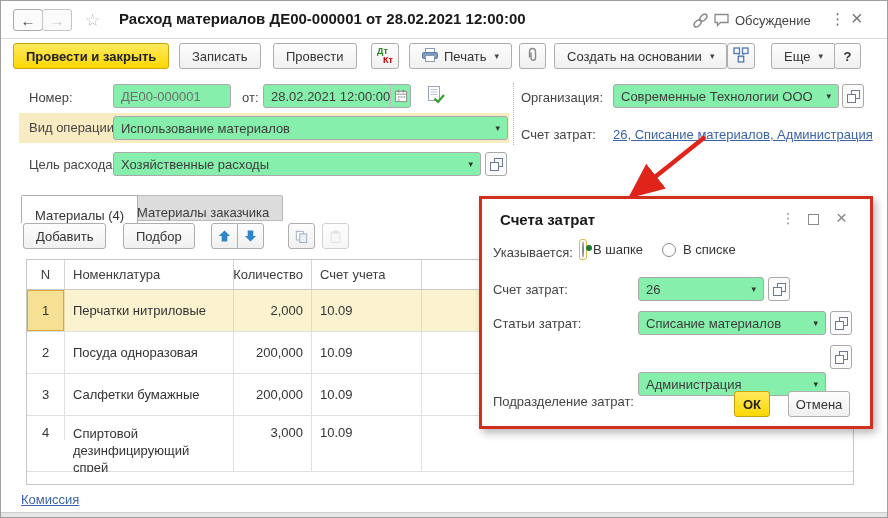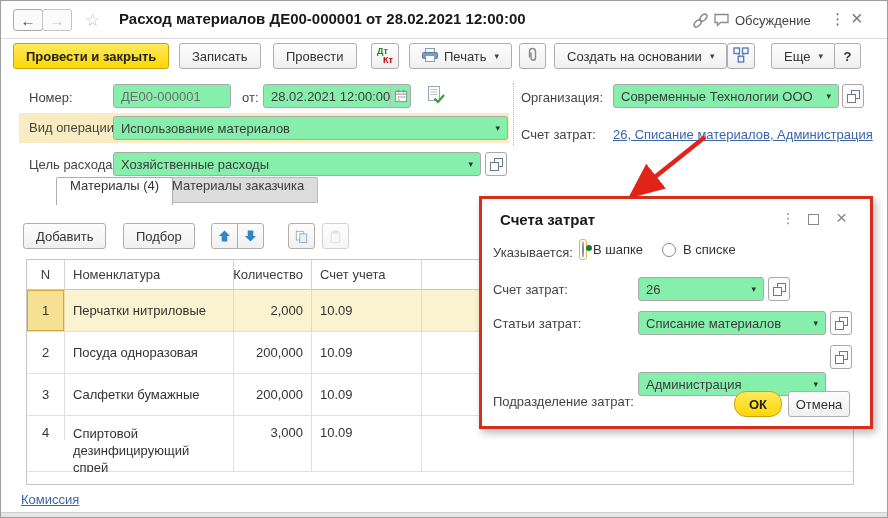--- a/index.html
+++ b/index.html
@@ -31,21 +31,21 @@
   .field { position:absolute; height:24px; border:1px solid #a9a9a9; border-radius:3px; background:#86efac; display:flex; align-items:center; padding:0 7px; white-space:nowrap; overflow:hidden; }
   .field .val { flex:1; color:#3c3c3c; }
   .field .caret { font-size:9px; color:#333; padding-left:4px; cursor:pointer; }
   .cal-btn { width:22px; height:22px; margin-right:-7px; border-left:1px solid #bdbdbd; display:flex; align-items:center; justify-content:center; cursor:pointer; }
   .openbtn { position:absolute; width:22px; height:24px; border:1px solid #a9a9a9; border-radius:3px; background:#fbfbfb; display:flex; align-items:center; justify-content:center; cursor:pointer; }
   .yellow-row { position:absolute; left:18px; top:112px; width:490px; height:30px; background:#faecc2; }
   .dotted-sep { position:absolute; left:512px; top:82px; height:62px; border-left:1px dotted #b5b5b5; }
   .link { color:#3b63a8; text-decoration:underline; cursor:pointer; white-space:nowrap; }
 
   
-  .tab { position:absolute; top:176px; height:26px; display:flex; align-items:flex-start; padding:0 13px; cursor:pointer;margin-left:35px; }
+  .tab { position:absolute; top:194px; height:26px; display:flex; align-items:flex-end; padding:0 13px; cursor:pointer; }
   .tab.active { background:#fff; border:1px solid #aeaeae; border-bottom:none; height:28px; z-index:2; border-radius:2px 2px 0 0; }
   .tab.inactive { background:#dcdcdc; border:1px solid #b9b9b9; border-radius:2px 2px 0 0; color:#3c3c3c; }
 
   
   .cmd { top:222px; }
 
   
   .grid { position:absolute; left:25px; top:258px; width:828px; height:226px; border:1px solid #c6c6c6; background:#fff; }
   .g-row { display:flex; width:100%; border-bottom:1px solid #e0e0e0; cursor:pointer; }
   .g-head { height:30px; border-bottom:1px solid #c9c9c9; color:#3c3c3c; cursor:default; }
@@ -336,21 +336,21 @@
       <span class="val">Администрация</span>
       <span class="caret">▾</span>
     </div>
     <div class="openbtn" style="left:348px; top:146px;">
       <svg width="15" height="15" viewBox="0 0 15 15">
           <rect x="5.5" y="1.5" width="8" height="8" fill="none" stroke="#6b7a8d"></rect>
           <rect x="1.5" y="5.5" width="8" height="8" fill="#fff" stroke="#6b7a8d"></rect>
         </svg>
     </div>
 
-    <div class="btn btn-yellow" style="left:252px; top:192px; width:48px;border-radius:12px;">ОК</div>
+    <div class="btn btn-yellow" style="left:252px; top:192px; width:36px;">ОК</div>
     <div class="btn" style="left:306px; top:192px; width:62px;">Отмена</div>
   </div>
 
   <svg class="arrow-svg" width="110" height="80" viewBox="0 0 110 80">
     <defs>
       <marker id="ah" markerWidth="9" markerHeight="9" refX="6" refY="3.5" orient="auto">
         <path d="M0,0 L8,3.5 L0,7 Z" fill="#e0241a"></path>
       </marker>
     </defs>
     <line x1="92" y1="10" x2="22" y2="66" stroke="#e0241a" stroke-width="4.5" marker-end="url(#ah)"></line>

